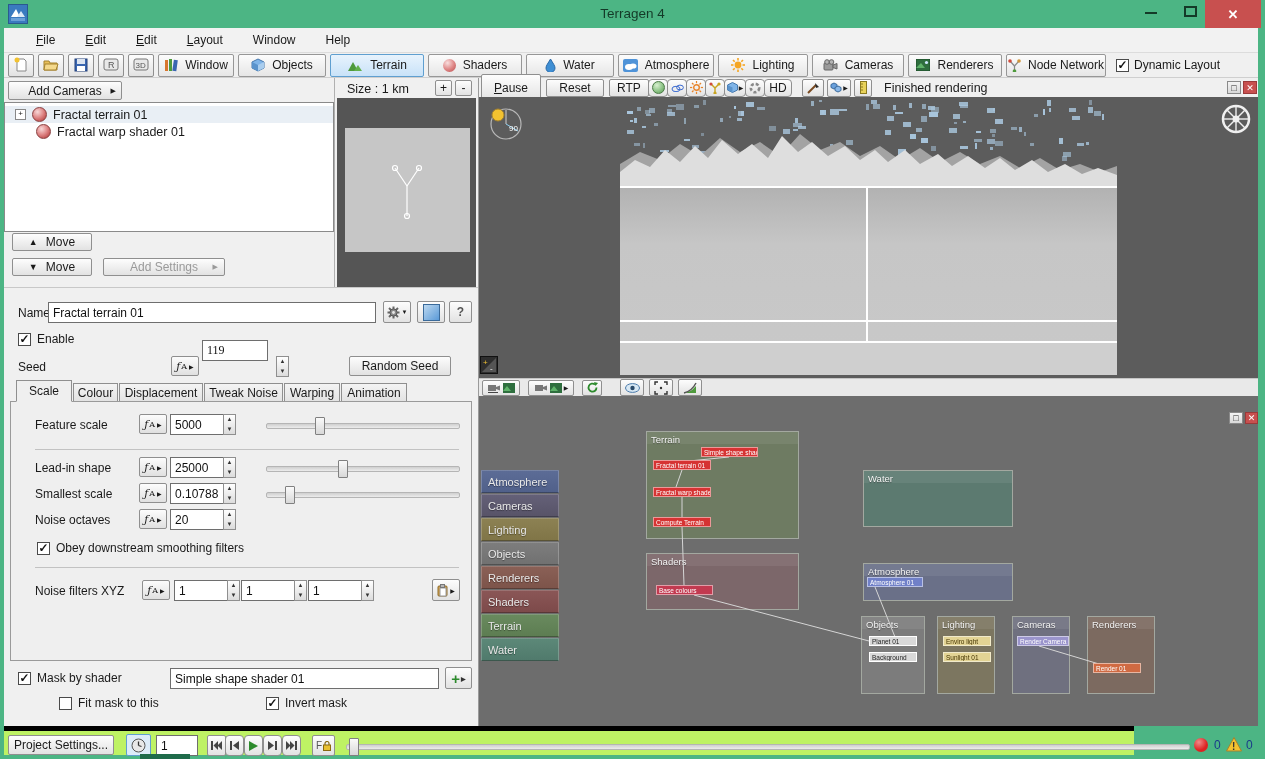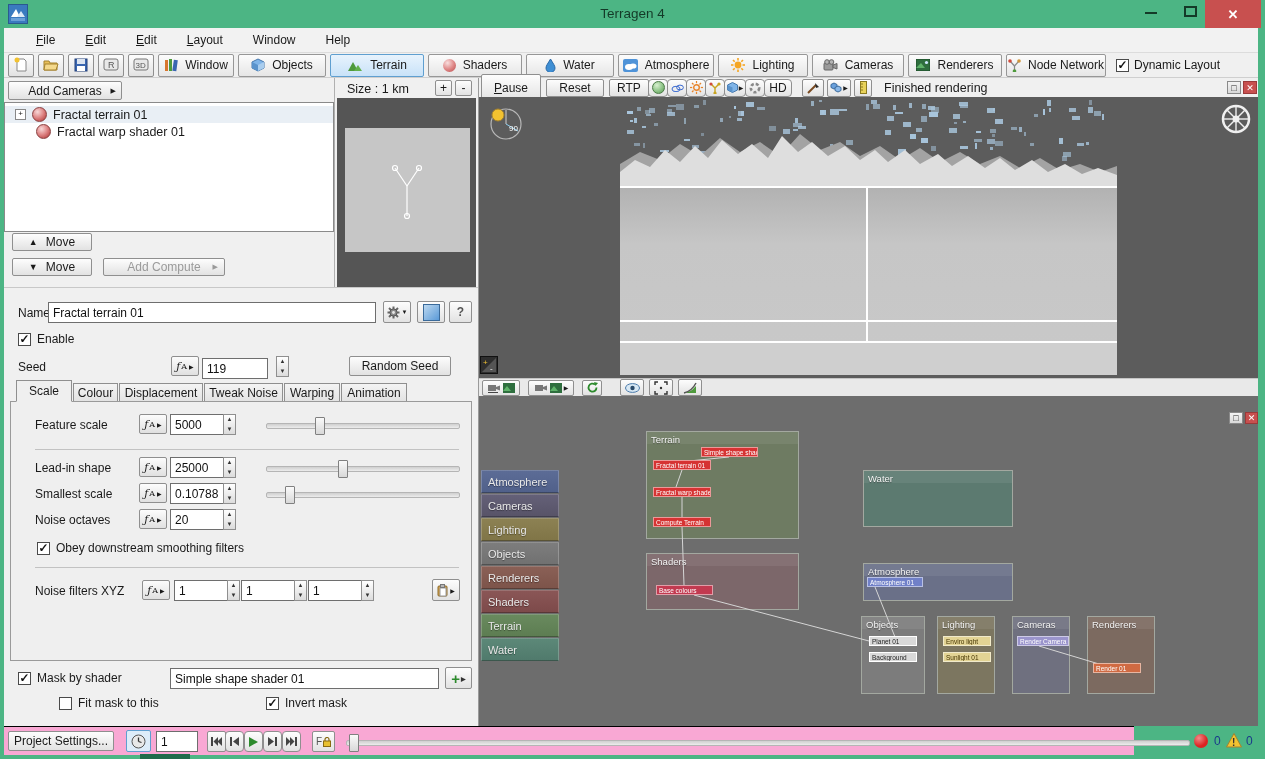--- a/index.html
+++ b/index.html
@@ -208,21 +208,21 @@
     </div>
     <span class="btn abs" style="left:8px;top:155px;width:80px;height:18px;gap:8px">
         <span style="font-size:9px">▲</span>
         <span>Move</span>
       </span>
     <span class="btn abs" style="left:8px;top:180px;width:80px;height:18px;gap:8px">
         <span style="font-size:9px">▼</span>
         <span>Move</span>
       </span>
     <span class="btn abs" style="left:99px;top:180px;width:122px;height:18px;color:#9a9a9a">
-      <span>Add Compute</span>
+      <span>Add Settings</span>
       <span style="position:absolute;right:6px;font-size:7px">▶</span>
       </span>
   </div>
   <div class="abs" style="left:334px;top:78px;width:1px;height:209px;background:#b0b0b0"></div>
 
   <div class="abs" style="left:335px;top:78px;width:143px;height:209px;background:#f0f0f0">
     <span class="abs" style="left:12px;top:4px;font-size:12.5px">Size : 1 km</span>
     <span class="btn abs" style="left:100px;top:2px;width:17px;height:16px">+</span>
     <span class="btn abs" style="left:120px;top:2px;width:17px;height:16px">-</span>
     <div class="abs" style="left:2px;top:20px;width:139px;height:189px;background:#555">
@@ -263,21 +263,21 @@
       </span>
     <span class="btn abs" style="left:445px;top:13px;width:23px;height:22px;color:#555;font-weight:bold">?</span>
 
     <span class="abs flex" style="left:14px;top:44px;gap:6px">
         <span class="cb">✓</span>
         <span>Enable</span>
       </span>
 
     <span class="abs" style="left:14px;top:72px">Seed</span>
     <span class="fx abs" style="left:167px;top:68px">ƒ<small>A</small><b>▶</b></span>
-    <input class="inp abs" style="left: 198px; top: 70px; width: 66px; height: 21px;" value="119">
+    <input class="inp abs" style="left: 198px; top: 52px; width: 66px; height: 21px; font-family: Liberation Serif, serif;" value="119">
     <span class="sp abs" style="left:272px;top:68px;height:21px">
         <i>▲</i>
         <i>▼</i>
       </span>
     <span class="btn abs" style="left:345px;top:68px;width:102px;height:20px">Random Seed</span>
 
     <span class="ptab on abs" style="left:12px;top:92px;width:56px">Scale</span>
     <span class="ptab abs" style="left:69px;top:95px;width:45px">Colour</span>
     <span class="ptab abs" style="left:115px;top:95px;width:84px">Displacement</span>
     <span class="ptab abs" style="left:200px;top:95px;width:79px">Tweak Noise</span>
@@ -704,21 +704,21 @@
     <span class="pill" style="left:177px;top:189px;width:57px;background:#c23a50">Base colours</span>
     <span class="pill" style="left:388px;top:181px;width:56px;background:#7080c8">Atmosphere 01</span>
     <span class="pill" style="left:390px;top:240px;width:48px;background:#d9d9d9;color:#222;border-color:#fff">Planet 01</span>
     <span class="pill" style="left:390px;top:256px;width:48px;background:#d9d9d9;color:#222;border-color:#fff">Background</span>
     <span class="pill" style="left:464px;top:240px;width:48px;background:#e3d494;color:#443300">Enviro light</span>
     <span class="pill" style="left:464px;top:256px;width:48px;background:#e3d494;color:#443300">Sunlight 01</span>
     <span class="pill" style="left:538px;top:240px;width:52px;background:#9a94cc">Render Camera</span>
     <span class="pill" style="left:614px;top:267px;width:48px;background:#d06a42">Render 01</span>
   </div>
 
-  <div class="abs" style="left:4px;top:726px;width:1130px;height:29px;background:#f9a8d4;border-top:1px solid #000000">
+  <div class="abs" style="left:4px;top:726px;width:1130px;height:29px;background:#bef264;border-top:5px solid #000000">
     <span class="btn abs" style="left:4px;top:4px;width:106px;height:20px">Project Settings...</span>
     <span class="btn abs" style="left:122px;top:3px;width:25px;height:22px;border-color:#5f9fd0;background:#ddecf9">
         <svg width="15" height="15">
           <circle cx="7.5" cy="7.5" r="6.5" fill="#e8e8e8" stroke="#555"></circle>
           <line x1="7.5" y1="7.5" x2="7.5" y2="3.5" stroke="#333" stroke-width="1.3"></line>
           <line x1="7.5" y1="7.5" x2="10.5" y2="8.5" stroke="#333" stroke-width="1.3"></line>
         </svg>
       </span>
     <input class="inp abs" style="left: 152px; top: 4px; width: 42px; height: 21px;" value="1">
     <span class="btn abs" style="left:203px;top:4px;width:19px;height:21px">

